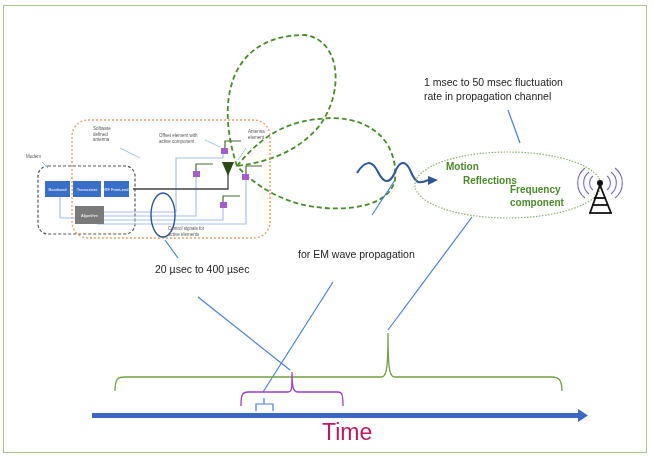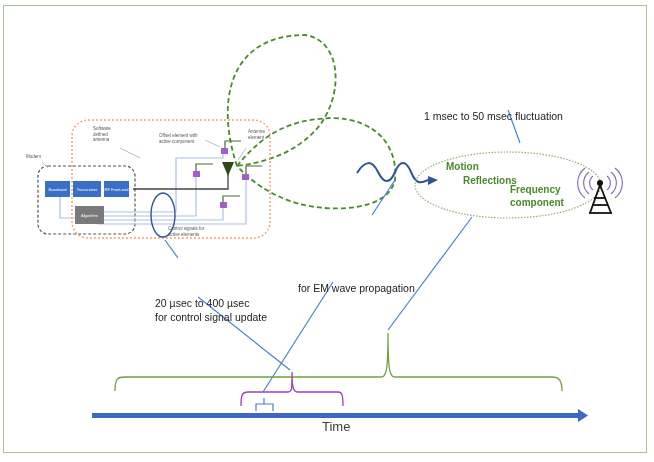--- a/index.html
+++ b/index.html
@@ -1,23 +1,23 @@
 <!DOCTYPE html>
 <html><head>
 <meta charset="utf-8">
 <style>
   html,body{margin:0;padding:0;background:#fff;}
   body{width:654px;height:462px;position:relative;overflow:hidden;font-family:"Liberation Sans",sans-serif;}
   #frame{position:absolute;left:3px;top:5px;width:644px;height:448px;border:1px solid #a9c58e;box-sizing:border-box;}
   svg{position:absolute;left:0;top:0;}
-  .lbl{position:absolute;color:#222;font-size:10.5px;line-height:14px;white-space:nowrap;margin-top:34px;}
+  .lbl{position:absolute;color:#222;font-size:10.5px;line-height:14px;white-space:nowrap;}
   .tiny{position:absolute;color:#555;font-size:4.5px;line-height:5.5px;white-space:nowrap;}
   .blk{position:absolute;color:#fff;font-size:4px;display:flex;align-items:center;justify-content:center;text-align:center;line-height:5px;}
   .grn{position:absolute;color:#4a8a2a;font-weight:bold;font-size:10px;line-height:13px;white-space:nowrap;}
-  #time{position:absolute;left:322px;top:419px;font-size:13px;color:#404040;}
+  #time{position:absolute;left:322px;top:419px;font-size:23px;color:#be185d;}
 </style>
 </head>
 <body>
 
 <div id="frame"></div>
 
 <svg width="654" height="462">
 
   <path d="M237,166 C215,100 230,35 305,35 C340,40 345,90 320,125 C300,150 270,162 237,166" fill="none" stroke="#4a8a2a" stroke-width="1.8" stroke-dasharray="5,3"></path>
   <path d="M237,166 C270,125 300,120 330,118 C380,118 398,150 395,180 C388,212 330,212 300,204 C270,196 250,180 237,166" fill="none" stroke="#4a8a2a" stroke-width="1.8" stroke-dasharray="5,3"></path>
@@ -121,27 +121,27 @@
   <div>Antenna</div>
   <div>element</div>
 </div>
 <div class="tiny" style="left:168px;top:226px;">
   <div>Control signals for</div>
   <div>active elements</div>
 </div>
 
 <div class="lbl" style="left:424px;top:75px;">
   <div>1 msec to 50 msec fluctuation</div>
+  <div>rate in propagation channel</div>
 </div>
 <div class="lbl" style="left:298px;top:247px;">
   <div>for EM wave propagation</div>
 </div>
 <div class="lbl" style="left:155px;top:262px;">
   <div>20 µsec to 400 µsec</div>
-  <div>for control signal update</div>
 </div>
 
 <div class="grn" style="left:446px;top:160px;">Motion</div>
 <div class="grn" style="left:463px;top:174px;">Reflections</div>
 <div class="grn" style="left:510px;top:183px;">
   <div>Frequency</div>
   <div>component</div>
 </div>
 
 <div id="time">Time</div>

